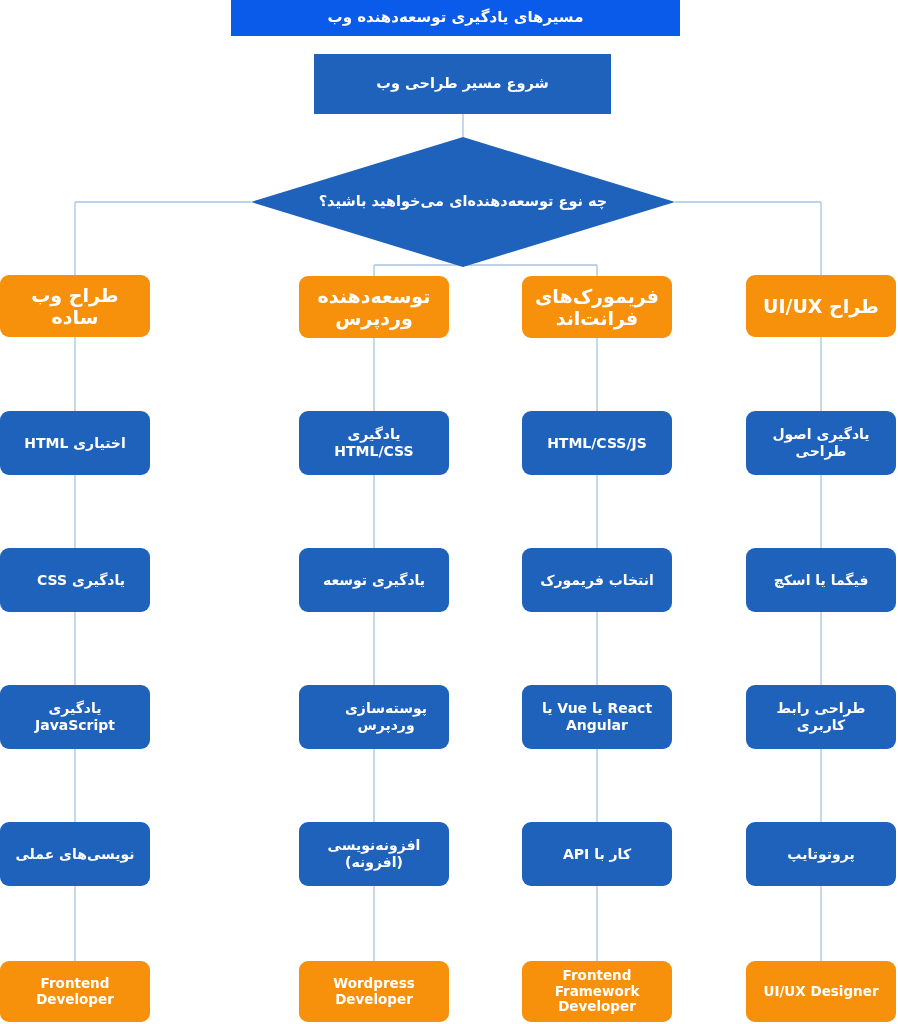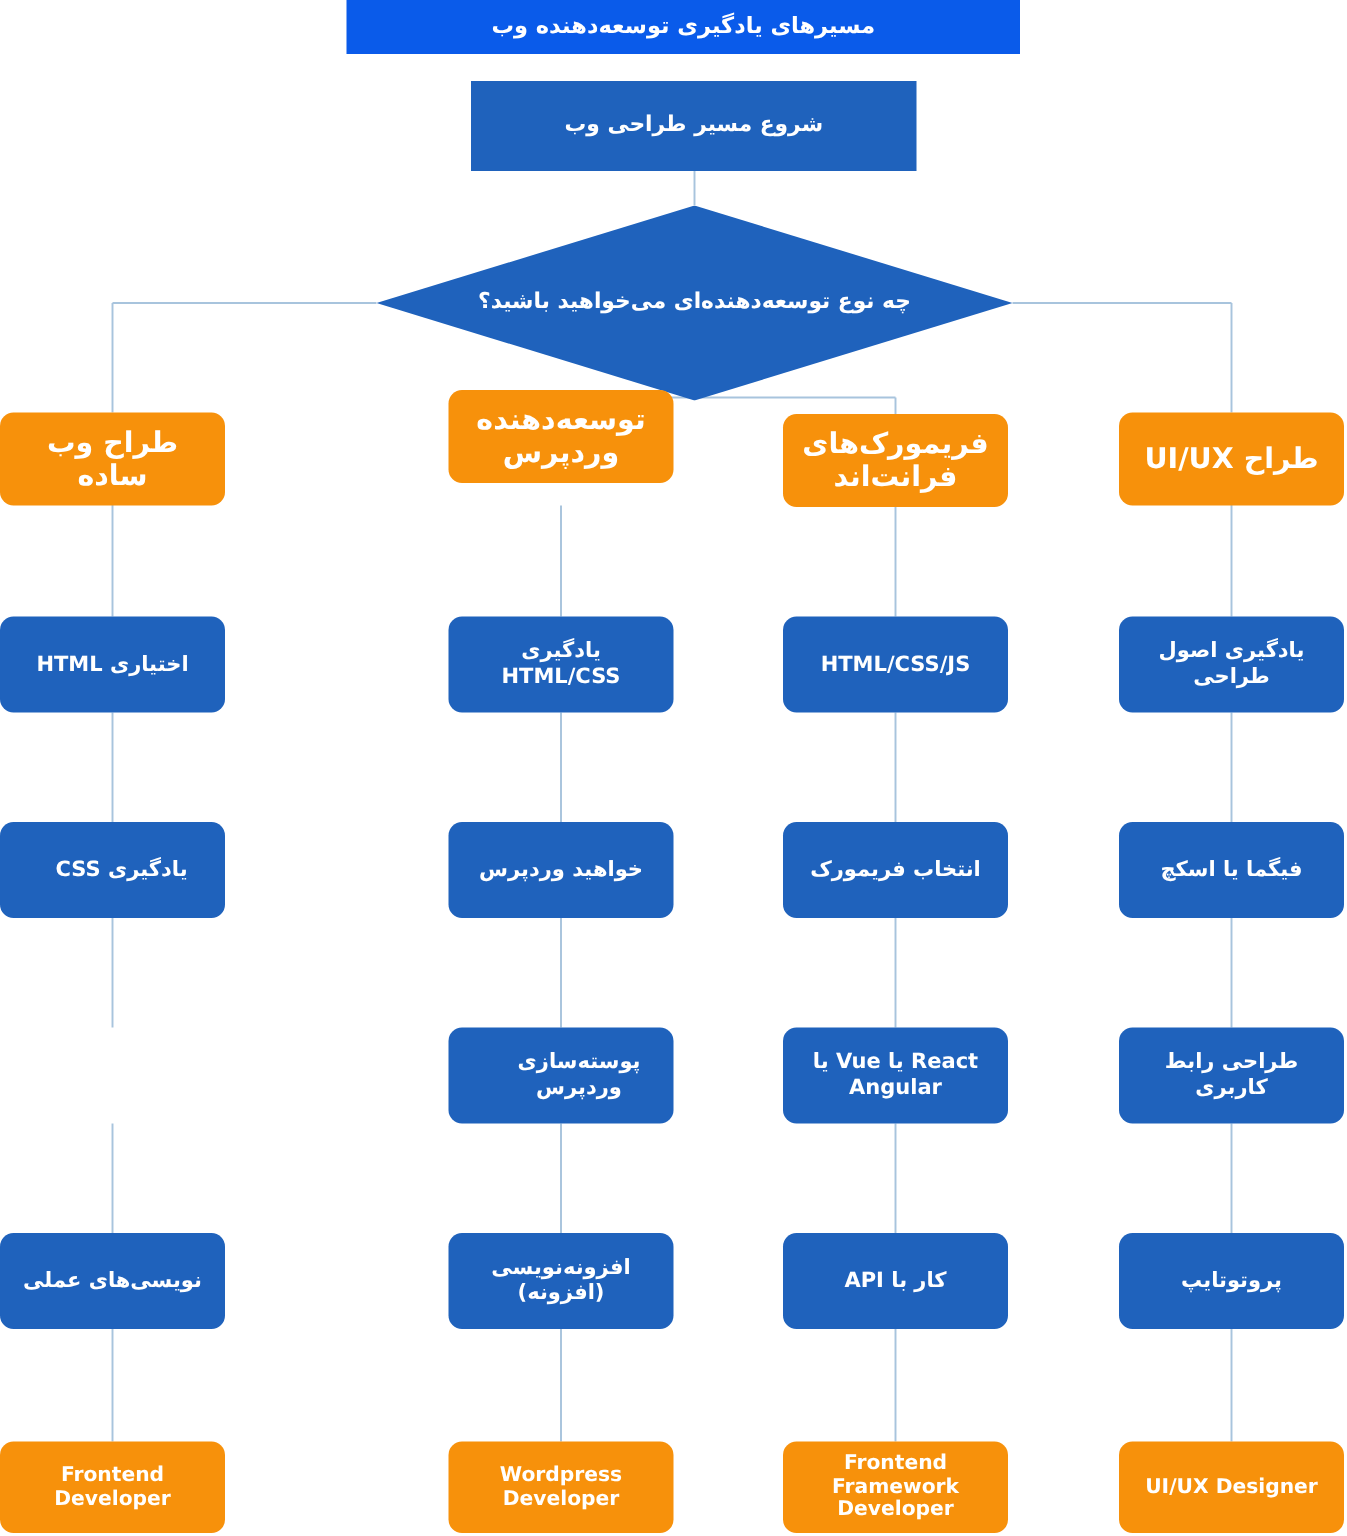--- a/index.html
+++ b/index.html
@@ -165,26 +165,27 @@
   <div class="node start-box">شروع مسیر طراحی وب</div>
 
   <div class="node diamond-wrap">
     <div class="diamond-shape"></div>
     <div class="diamond-label">چه نوع توسعه‌دهنده‌ای می‌خواهید باشید؟</div>
   </div>
 
   <div class="node branch" style="left:0px;  top:275px;">طراح وب ساده</div>
   <div class="node step" style="left:0px;  top:411px;">اختیاری HTML</div>
   <div class="node step" style="left:0px;  top:548px;padding-left:20px;">یادگیری CSS</div>
+  <div class="node step" style="left:0px;  top:685px;">یادگیری JavaScript</div>
   <div class="node step" style="left:0px;  top:822px;">نویسی‌های عملی</div>
   <div class="node outcome latin" style="left:0px; top:961px;">Frontend Developer</div>
 
-  <div class="node branch" style="left:299px; top:260px;">توسعه‌دهنده وردپرس</div>
+  <div class="node branch" style="left:299px; top:276px;">توسعه‌دهنده وردپرس</div>
   <div class="node step" style="left:299px; top:411px;">یادگیری HTML/CSS</div>
-  <div class="node step" style="left:299px; top:548px;">خواهید وردپرس</div>
+  <div class="node step" style="left:299px; top:548px;">یادگیری توسعه</div>
   <div class="node step" style="left:299px; top:685px;padding-left:32px;">پوسته‌سازی وردپرس</div>
   <div class="node step" style="left:299px; top:822px;">افزونه‌نویسی (افزونه)</div>
   <div class="node outcome latin" style="left:299px; top:961px;">Wordpress Developer</div>
 
   <div class="node branch" style="left:522px; top:276px;">فریمورک‌های فرانت‌اند</div>
   <div class="node step" style="left:522px; top:411px;">HTML/CSS/JS</div>
   <div class="node step" style="left:522px; top:548px;">انتخاب فریمورک</div>
   <div class="node step" style="left:522px; top:685px;">React یا Vue یا Angular</div>
   <div class="node step" style="left:522px; top:822px;">کار با API</div>
   <div class="node outcome latin" style="left:522px; top:961px;">Frontend Framework Developer</div>

